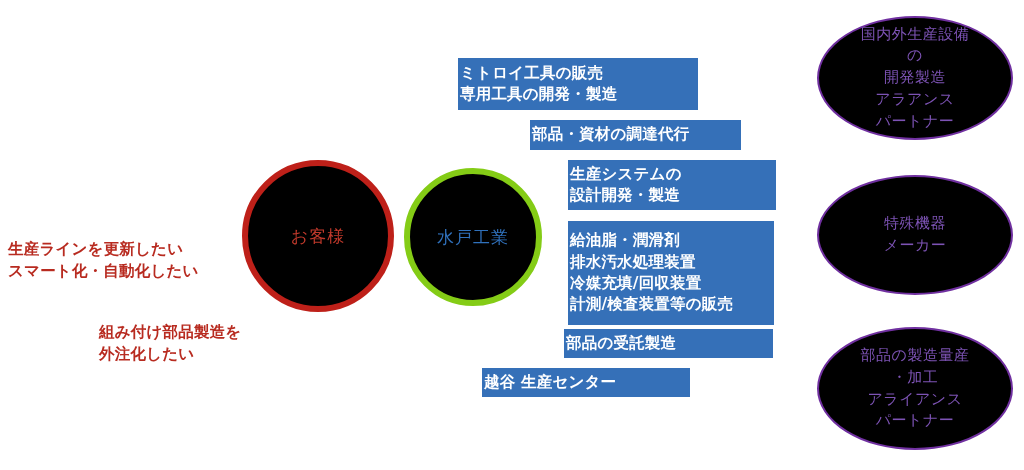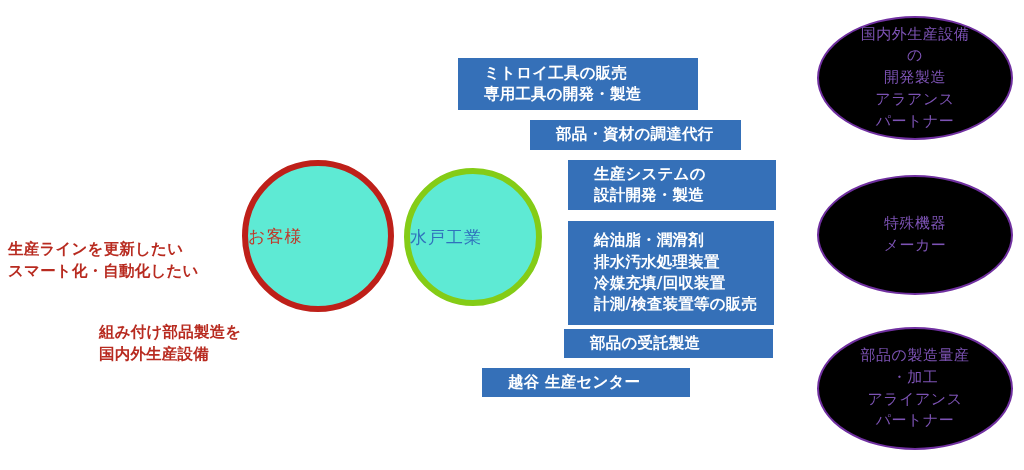--- a/index.html
+++ b/index.html
@@ -27,24 +27,24 @@
     line-height: 1.42;
     white-space: pre;
     letter-spacing: 0.2px;
   }
 
   
   .circle {
     position: absolute;
     border-radius: 50%;
     box-sizing: border-box;
-    background: #5eead4;
+    background: #000000;
     display: flex;
     align-items: center;
-    justify-content: flex-start;
+    justify-content: center;
   }
   .circle-label {
     font-size: 17px;
     font-weight: normal;
     letter-spacing: 1px;
   }
   #circle-customer {
     border: 6px solid #BE2019;
   }
   #circle-customer .circle-label { color: #C0392B; }
@@ -58,21 +58,21 @@
     position: absolute;
     background: #3570B8;
     color: #ffffff;
     font-weight: bold;
     font-size: 15.5px;
     line-height: 1.38;
     box-sizing: border-box;
     display: flex;
     flex-direction: column;
     justify-content: center;
-    padding-left: 26px;
+    padding-left: 2px;
     white-space: pre;
     letter-spacing: 0.2px;
   }
 
   
   .ellipse {
     position: absolute;
     border: 2px solid #7030A0;
     border-radius: 50%;
     box-sizing: border-box;
@@ -93,21 +93,21 @@
 <body>
 
 <div id="canvas">
 
 
 
   <div class="need-block" style="left:8px; top:238px;font-family:Liberation Serif, serif;">生産ラインを更新したい
 スマート化・自動化したい</div>
 
   <div class="need-block" style="left:99px; top:321px;">組み付け部品製造を
-国内外生産設備</div>
+外注化したい</div>
 
   <div class="circle" id="circle-customer" style="left:242px; top:160px; width:152px; height:152px;">
     <span class="circle-label">お客様</span>
   </div>
 
   <div class="circle" id="circle-company" style="left:404px; top:168px; width:138px; height:138px;">
     <span class="circle-label">水戸工業</span>
   </div>
 
   <div class="svc-box" style="left:458px; top:58px; width:240px; height:52px;">ミトロイ工具の販売

